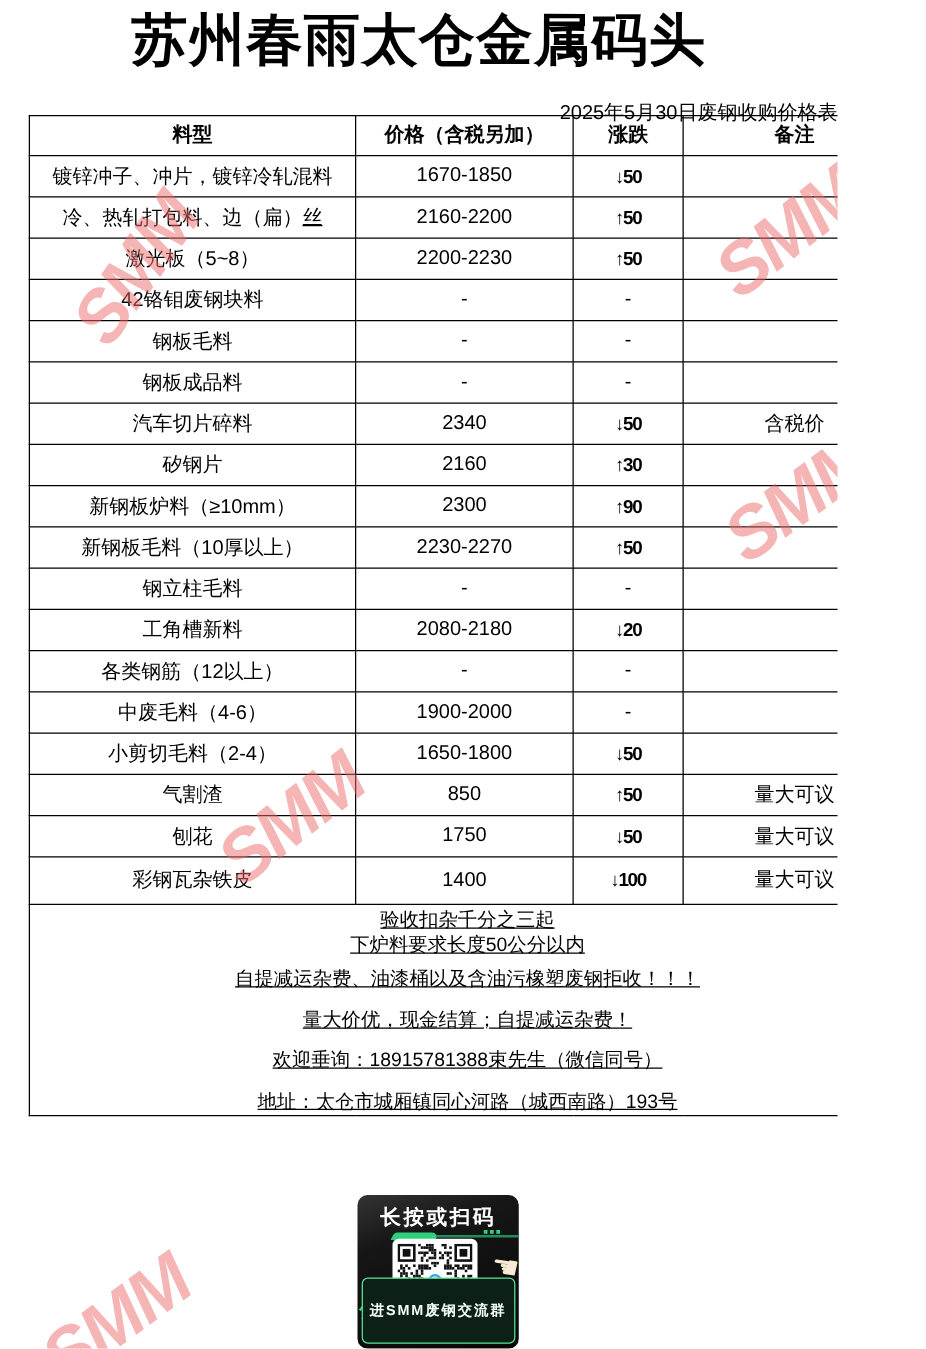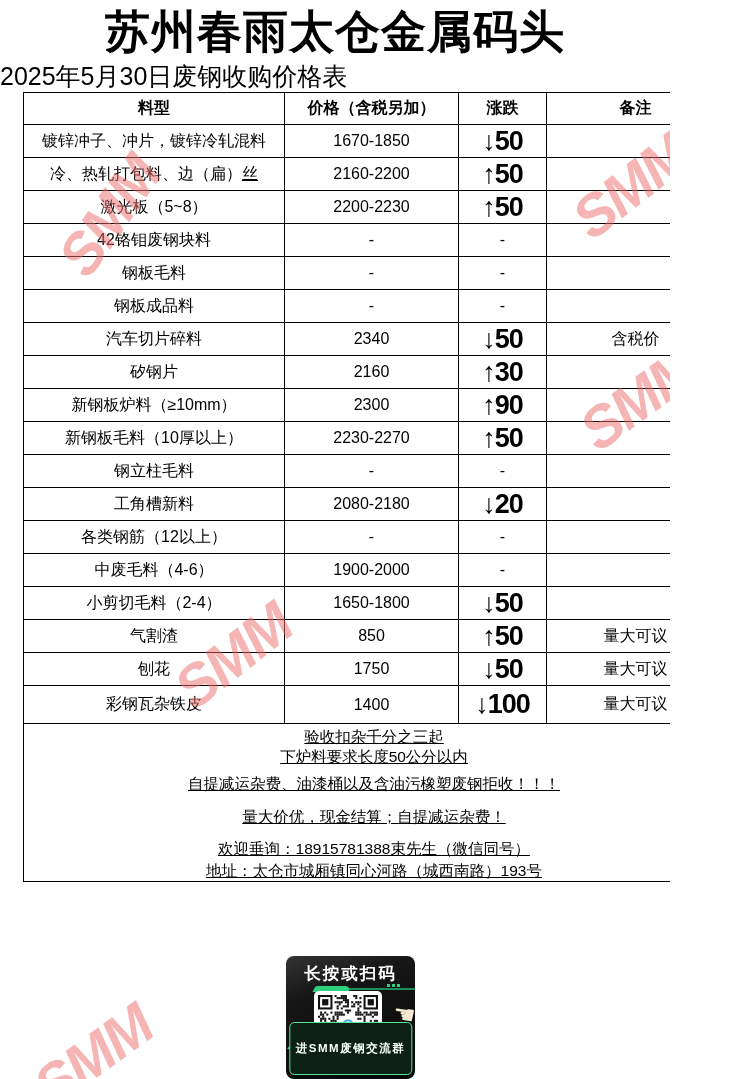--- a/index.html
+++ b/index.html
@@ -1,32 +1,32 @@
 <!DOCTYPE html>
 <html><head>
 <meta charset="utf-8">
 <style>
   html,body{margin:0;padding:0;background:#fff;}
   .page{position:relative;width:670px;height:1079px;background:#fff;overflow:hidden;
         font-family:"Liberation Sans","DejaVu Sans",sans-serif;color:#000;}
   .title{margin:0;padding-top:6px;text-align:center;font-size:45px;font-weight:900;letter-spacing:1px;line-height:52px;}
-  .subtitle{text-align:left;font-size:25px;margin-top:7px;line-height:22px;}
+  .subtitle{text-align:right;font-size:16px;margin-top:22px;line-height:22px;}
   table.price{position:absolute;left:23px;top:92px;width:701px;border-collapse:collapse;table-layout:fixed;}
   table.price col.c1{width:261px;} table.price col.c2{width:174px;}
   table.price col.c3{width:88px;}  table.price col.c4{width:178px;}
   table.price th{border:1px solid #000;font-size:16px;font-weight:bold;height:29px;text-align:center;}
   table.price td{border:1px solid #000;font-size:16px;text-align:center;height:32px;padding:0 2px;}
   tbody tr:last-child td{height:37px;}
   td.c-mat{font-size:15.5px;}
   .mat-u{text-decoration:underline;}
-  td.c-trend.big{font-size:27px;font-weight:800;letter-spacing:-1px;}
+  td.c-trend.big{font-size:15px;font-weight:800;letter-spacing:-1px;}
   td.footer-cell{vertical-align:top;padding:0;}
   .fl{text-align:center;font-size:15.5px;line-height:20px;text-decoration:underline;}
   .fl-0{margin-top:3px;} .fl-1{margin-top:0;} .fl-2{margin-top:7px;}
-  .fl-3{margin-top:13px;text-align:center;} .fl-4{margin-top:12px;} .fl-5{margin-top:2px;}
+  .fl-3{margin-top:13px;text-align:center;} .fl-4{margin-top:12px;} .fl-5{margin-top:13px;}
   
   .wm{position:absolute;font-size:58px;font-weight:900;font-style:italic;letter-spacing:-2px;
       color:rgba(238,108,108,0.5);pointer-events:none;z-index:6;user-select:none;}
   .wm1{left:566px;top:152px;transform:rotate(-38deg);}
   .wm2{left:44px;top:182px;transform:rotate(-55deg);}
   .wm3{left:574px;top:365px;transform:rotate(-36deg);}
   .wm4{left:168px;top:622px;transform:rotate(-38deg);}
   .wm5{left:28px;top:1022px;transform:rotate(-36deg);}
   
   .banner{position:absolute;left:286px;top:956px;width:129px;height:123px;border-radius:8px;overflow:hidden;

